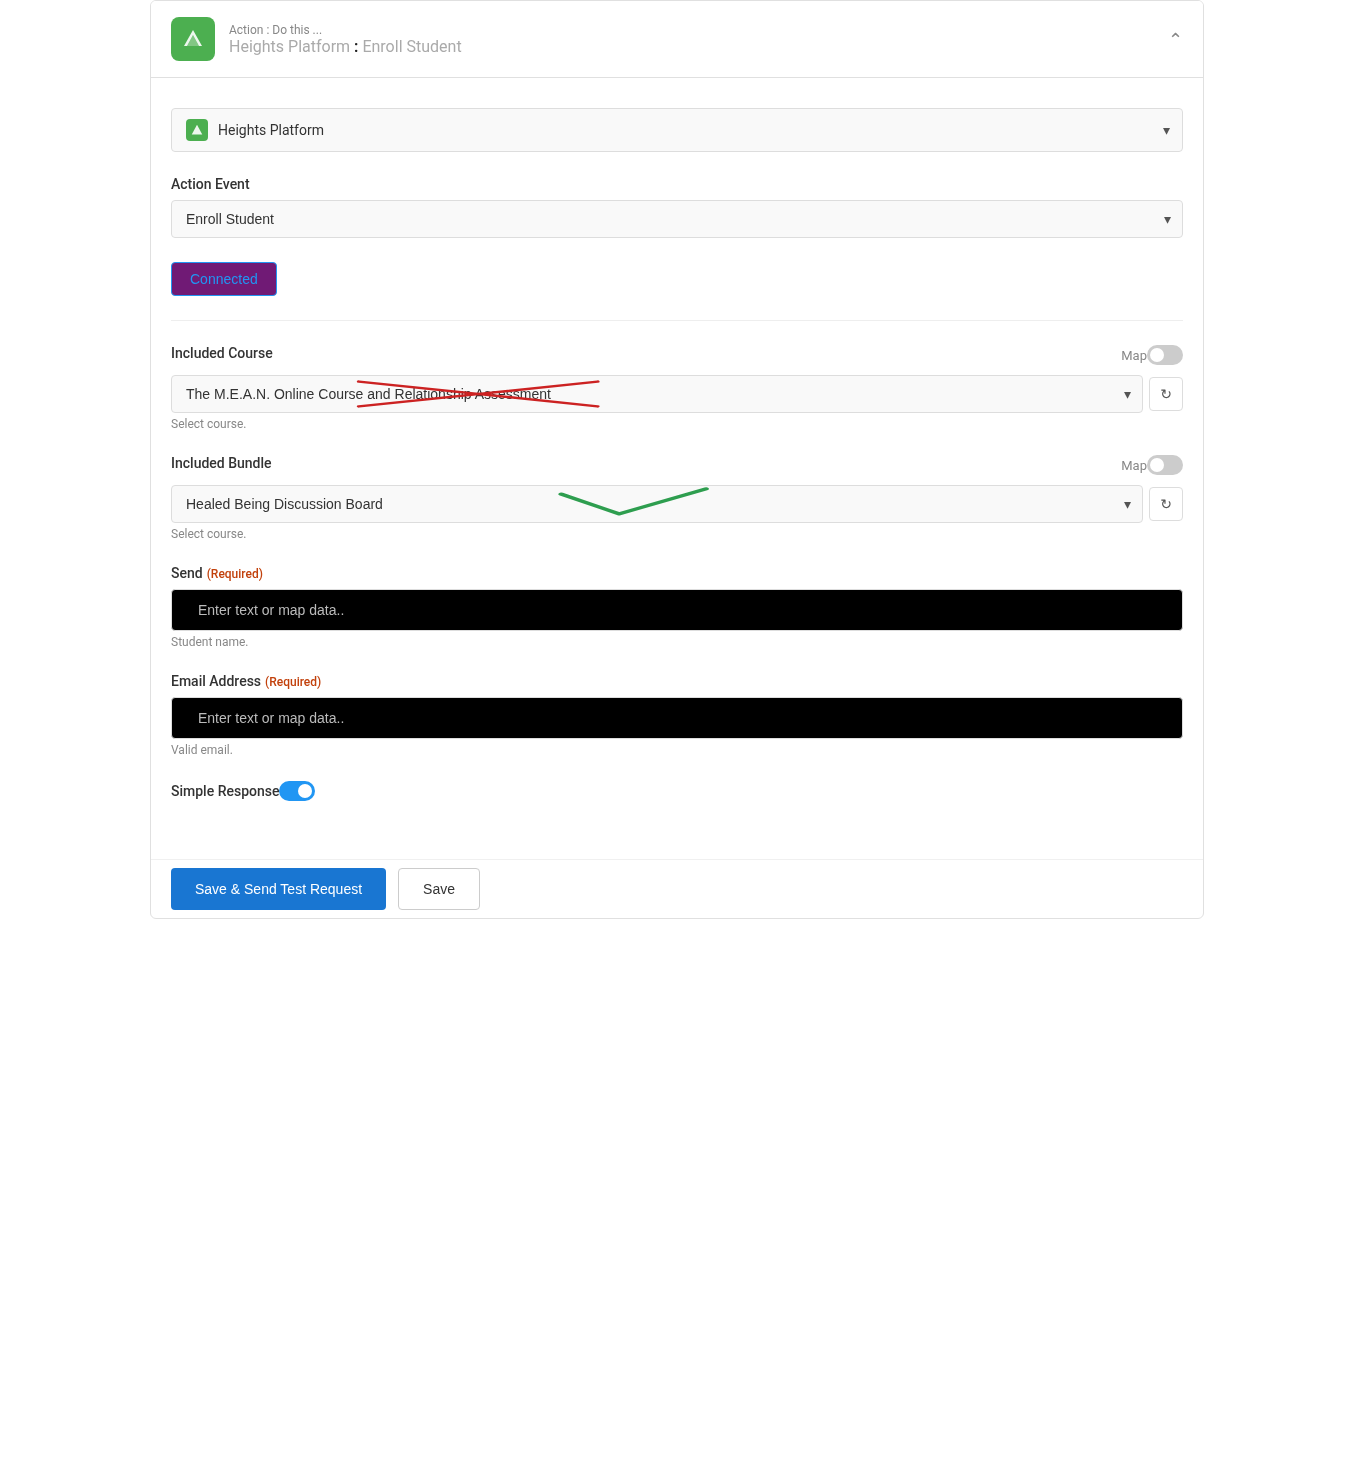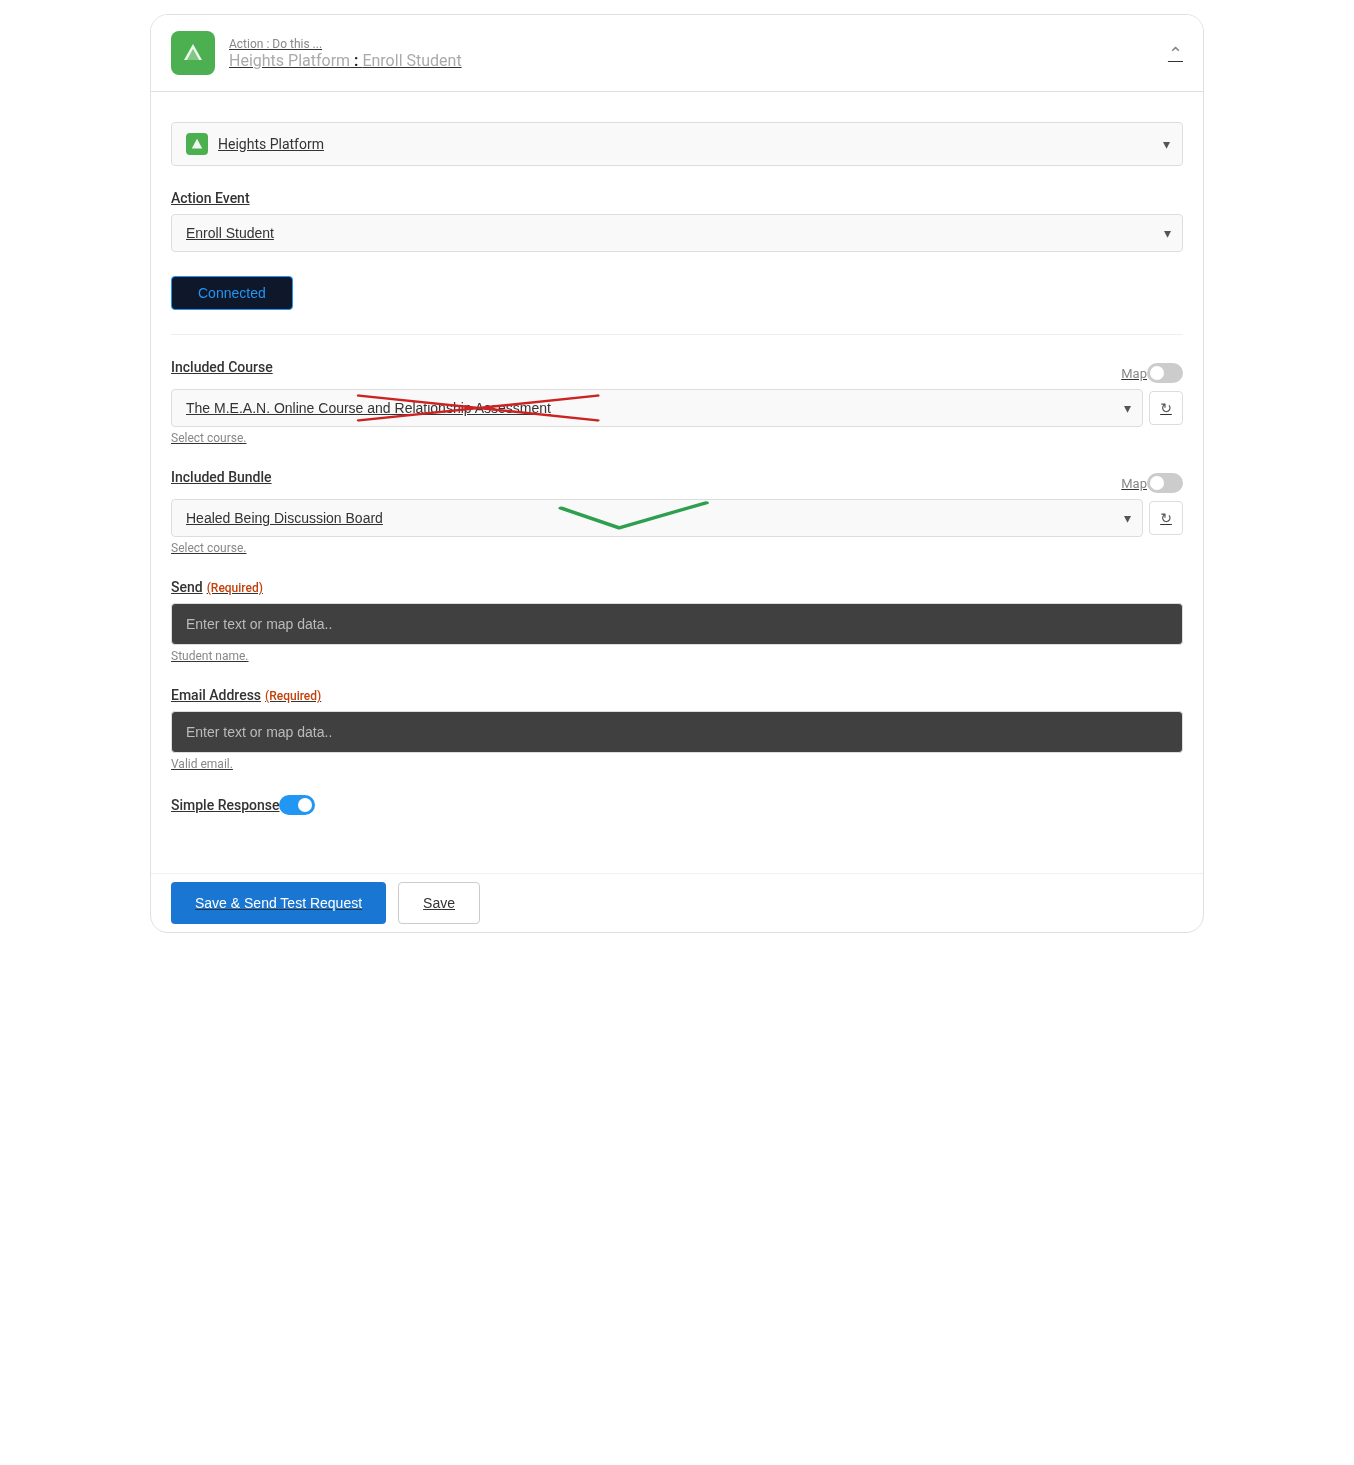--- a/index.html
+++ b/index.html
@@ -4,26 +4,25 @@
   <style>
     * { box-sizing: border-box; margin: 0; padding: 0; }
     body {
       font-family: -apple-system, BlinkMacSystemFont, 'Segoe UI', Roboto, sans-serif;
       background: #fff;
       color: #333;
       font-size: 14px;
     }
     .container {
       max-width: 1054px;
-      margin: 14px auto;
+      margin: 0 auto;
       padding: 0;
       border: 1px solid #e0e0e0;
-      border-radius: 18px;
+      border-radius: 6px;
       overflow: hidden;
-      text-decoration: underline;
     }
     .header {
       display: flex;
       align-items: center;
       justify-content: space-between;
       padding: 16px 20px;
       border-bottom: 1px solid #e0e0e0;
       background: #fff;
     }
     .header-left {
@@ -74,21 +73,21 @@
       color: #333;
       margin-bottom: 8px;
     }
     .field-label .required {
       color: #c2410c;
       font-size: 12px;
       margin-left: 4px;
     }
     .field-row {
       display: flex;
-      align-items: flex-end;
+      align-items: flex-start;
       justify-content: space-between;
       margin-bottom: 6px;
     }
     .map-toggle {
       display: flex;
       align-items: center;
       color: #888;
       font-size: 13px;
     }
     .toggle {
@@ -158,35 +157,35 @@
       color: #555;
       font-size: 14px;
     }
     .field-hint {
       font-size: 12px;
       color: #888;
       margin-top: 4px;
     }
     .input-field {
       width: 100%;
-      padding: 12px 14px;
+      padding: 12px 26px;
       border: 1px solid #ddd;
       border-radius: 4px;
-      background: #404040;
+      background: #000000;
       font-size: 14px;
       color: #999;
     }
     .input-field::placeholder {
       color: #bbb;
     }
     .connected-btn {
-      padding: 8px 26px;
+      padding: 8px 18px;
       border: 1px solid #2196f3;
       border-radius: 4px;
-      background: #0f172a;
+      background: #701a75;
       color: #2196f3;
       font-size: 14px;
       font-weight: 500;
       cursor: pointer;
     }
     .simple-response-row {
       display: flex;
       align-items: center;
       margin-bottom: 28px;
     }

